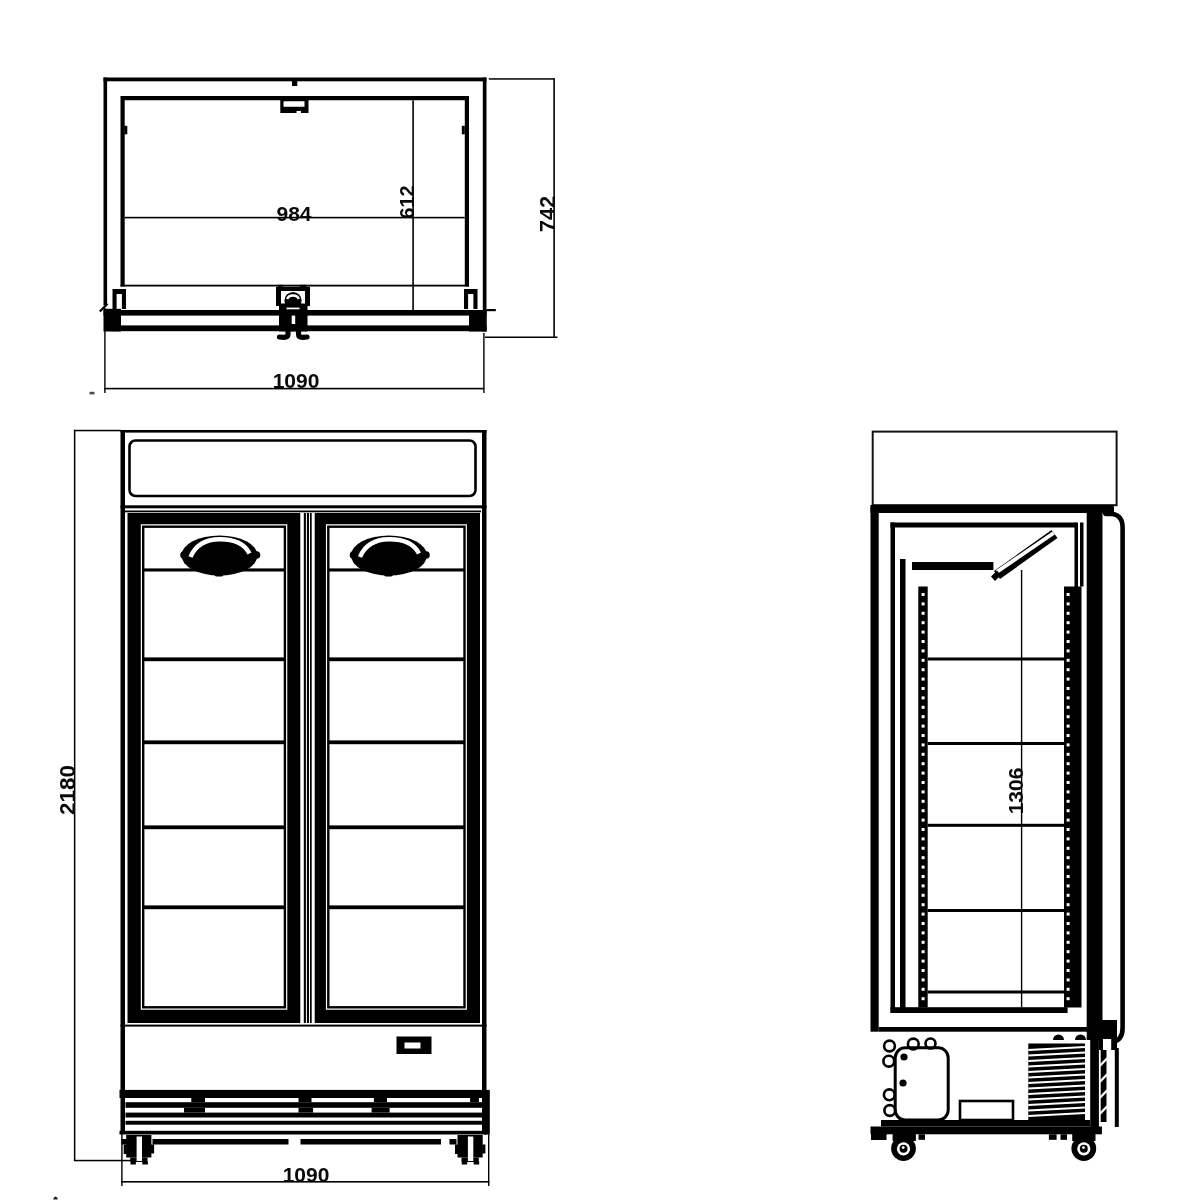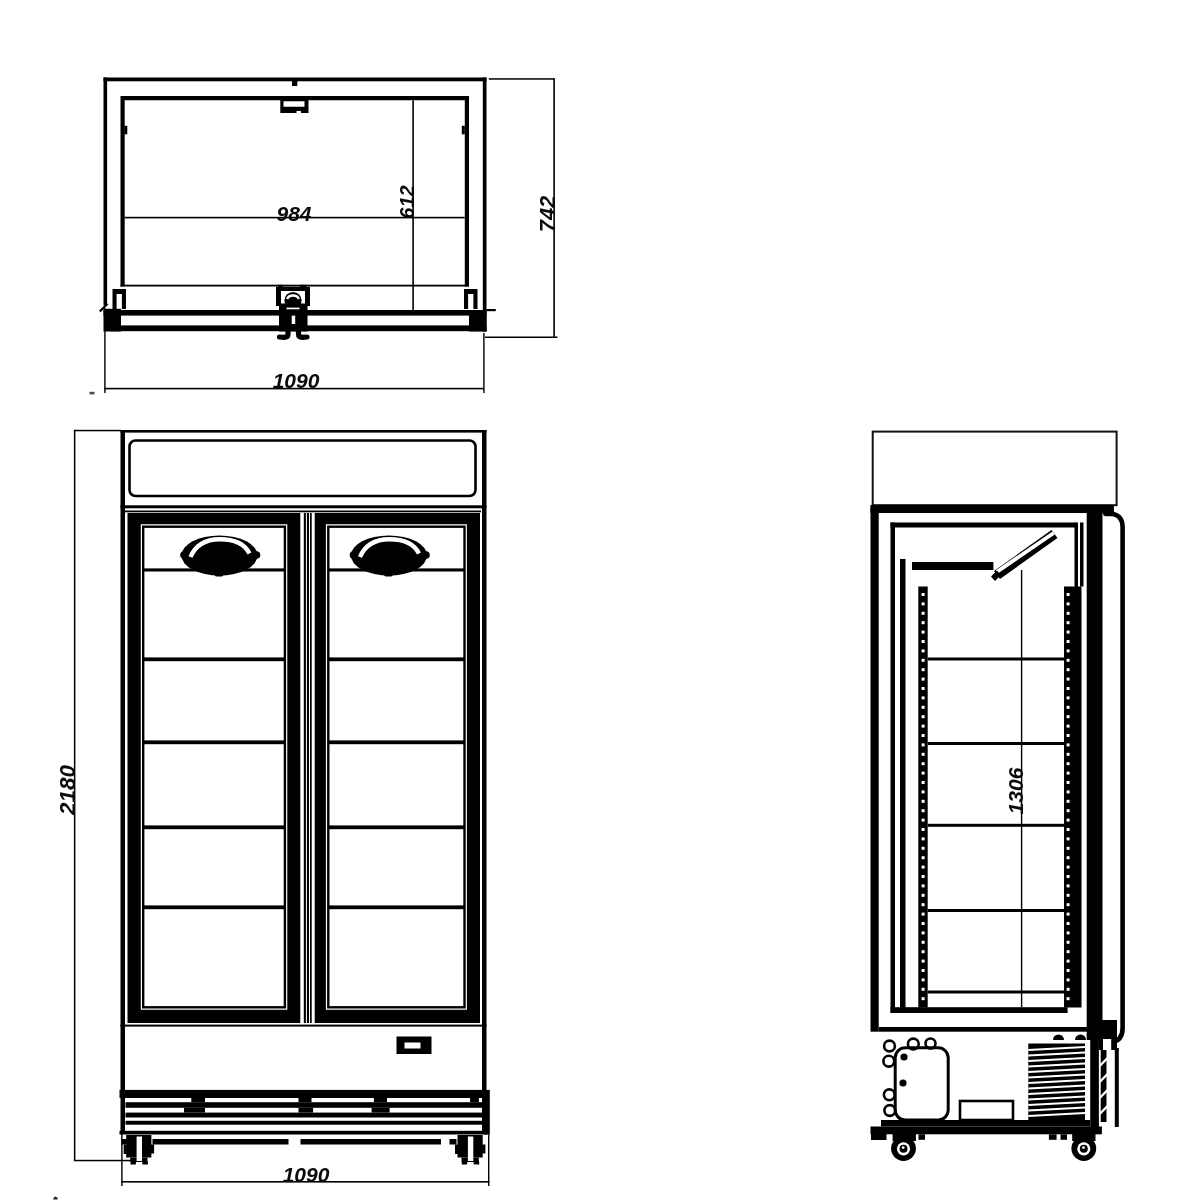--- a/index.html
+++ b/index.html
@@ -1,16 +1,16 @@
 <!DOCTYPE html>
 <html><head>
 <meta charset="utf-8">
 <style>
   html,body{margin:0;padding:0;background:#fff;}
-  .wrap{width:1200px;height:1200px;position:relative;background:#fca5a5;font-style:italic;}
+  .wrap{width:1200px;height:1200px;position:relative;background:#fca5a5;}
   text{font-family:"Liberation Sans",sans-serif;font-weight:bold;fill:#0a0a0a;}
 </style>
 </head>
 <body>
 <div class="wrap">
 <svg width="1200" height="1200" viewBox="0 0 1200 1200">
 <rect x="0" y="0" width="1200" height="1200" fill="#ffffff"></rect>
 
 <g id="topview">
 

